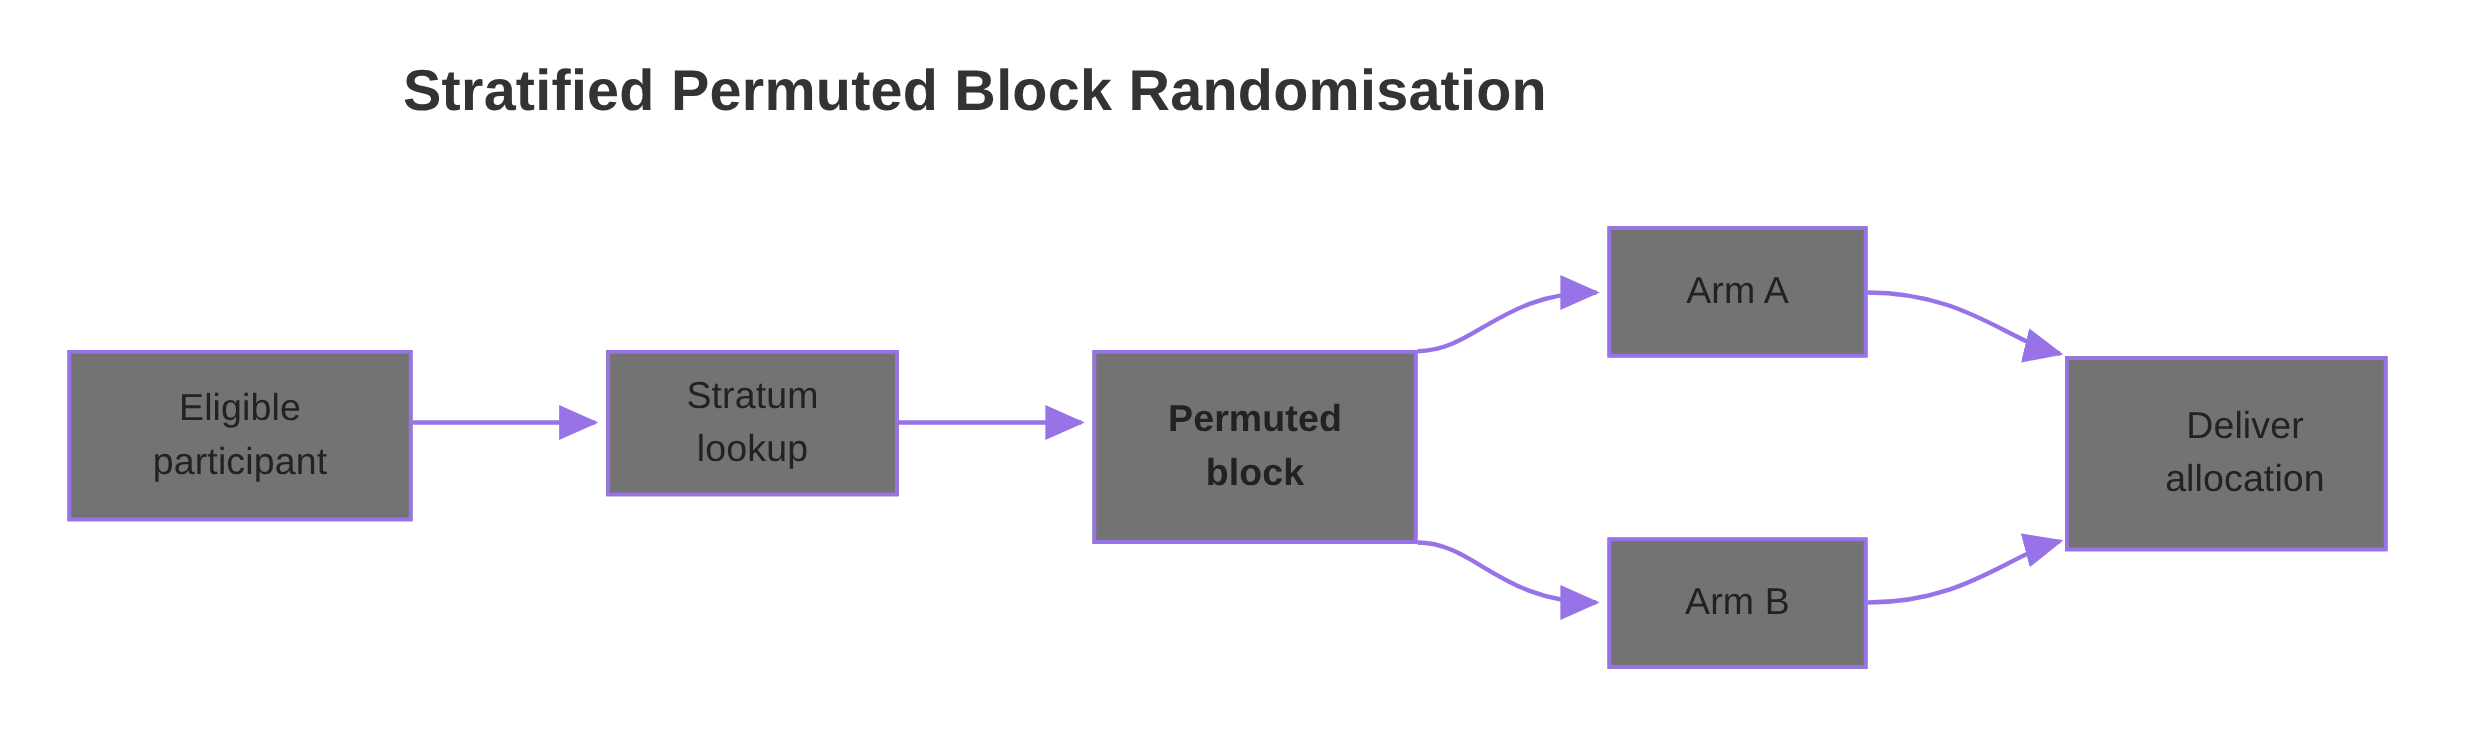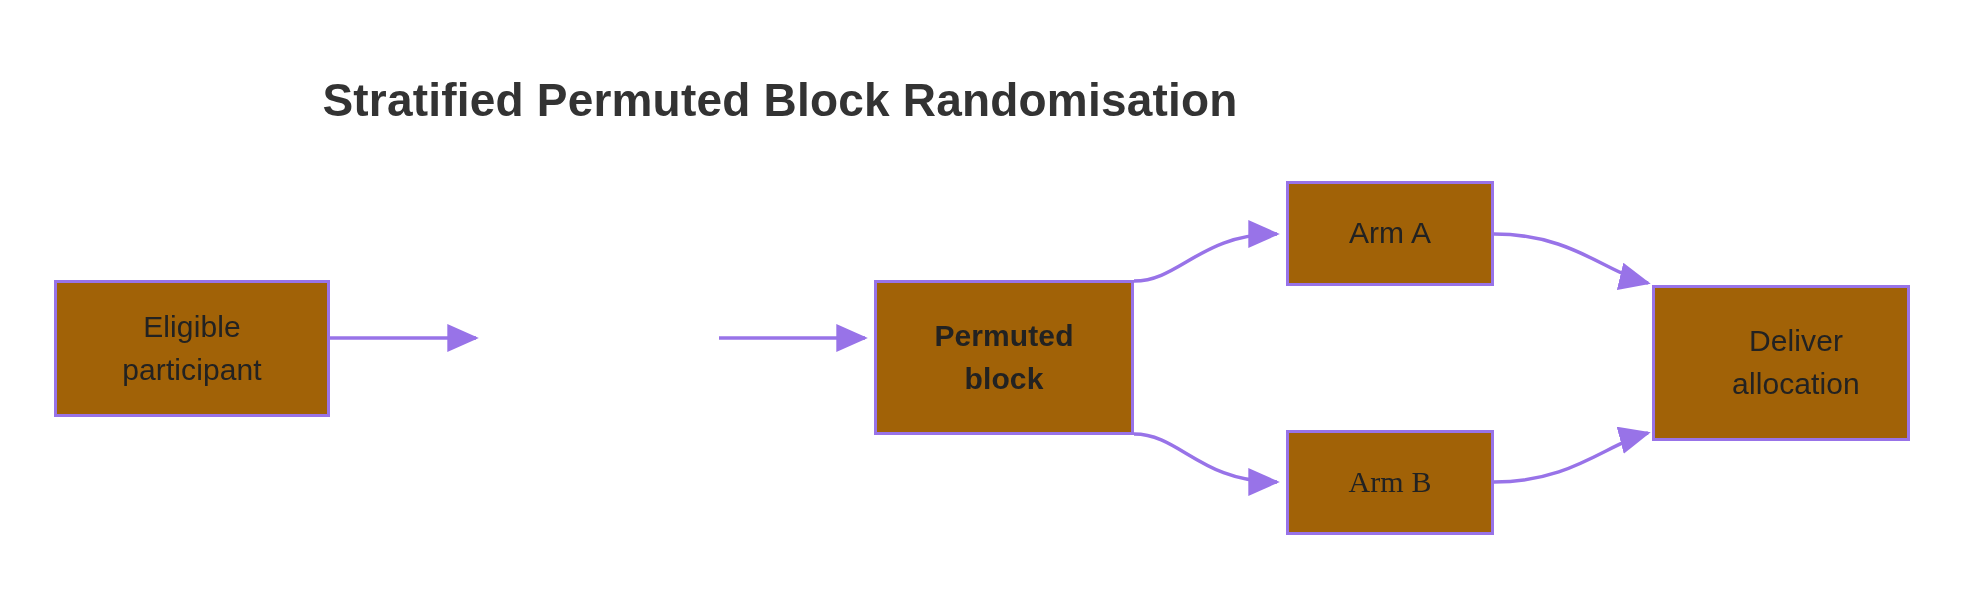--- a/index.html
+++ b/index.html
@@ -27,34 +27,33 @@
     left: 0;
     top: 46px;
     width: 1560px;
     text-align: center;
     font-size: 46px;
     font-weight: 600;
     color: #333333;
     letter-spacing: 0.2px;
     white-space: nowrap;
     line-height: 1.15;
-    margin-top: 28px;
   }
   #edge-layer {
     position: absolute;
     left: 0;
     top: 0;
     width: 1978px;
     height: 594px;
     pointer-events: none;
   }
   .node {
     position: absolute;
     box-sizing: border-box;
-    background: #a16207;
+    background: #737373;
     border: 3px solid #9873E8;
     display: flex;
     align-items: center;
     justify-content: center;
     color: #222222;
     font-size: 30px;
     line-height: 1.42;
     text-align: center;
     font-weight: 400;
     letter-spacing: 0.1px;
@@ -89,31 +88,35 @@
     <path d="M1494,234 C1572,234 1606,273 1648,283" fill="none" stroke="#9873E8" stroke-width="3.5" marker-end="url(#arrowhead)"></path>
 
     <path d="M1494,482 C1572,482 1606,444 1648,433" fill="none" stroke="#9873E8" stroke-width="3.5" marker-end="url(#arrowhead)"></path>
   </svg>
 
   <div class="node" style="left:54px; top:280px; width:276px; height:137px;">
     <span class="node-label">Eligible
 participant</span>
   </div>
 
+  <div class="node" style="left:485px; top:280px; width:234px; height:117px;">
+    <span class="node-label">Stratum
+lookup</span>
+  </div>
 
   <div class="node" style="left:874px; top:280px; width:260px; height:155px;font-weight:bold;">
     <span class="node-label">Permuted
 block</span>
   </div>
 
   <div class="node" style="left:1286px; top:181px; width:208px; height:105px;">
     <span class="node-label">Arm A</span>
   </div>
 
-  <div class="node" style="left:1286px; top:430px; width:208px; height:105px;font-family:Liberation Serif, serif;">
+  <div class="node" style="left:1286px; top:430px; width:208px; height:105px;">
     <span class="node-label">Arm B</span>
   </div>
 
   <div class="node" style="left:1652px; top:285px; width:258px; height:156px;padding-left:30px;">
     <span class="node-label">Deliver
 allocation</span>
   </div>
 
 </div>
 

